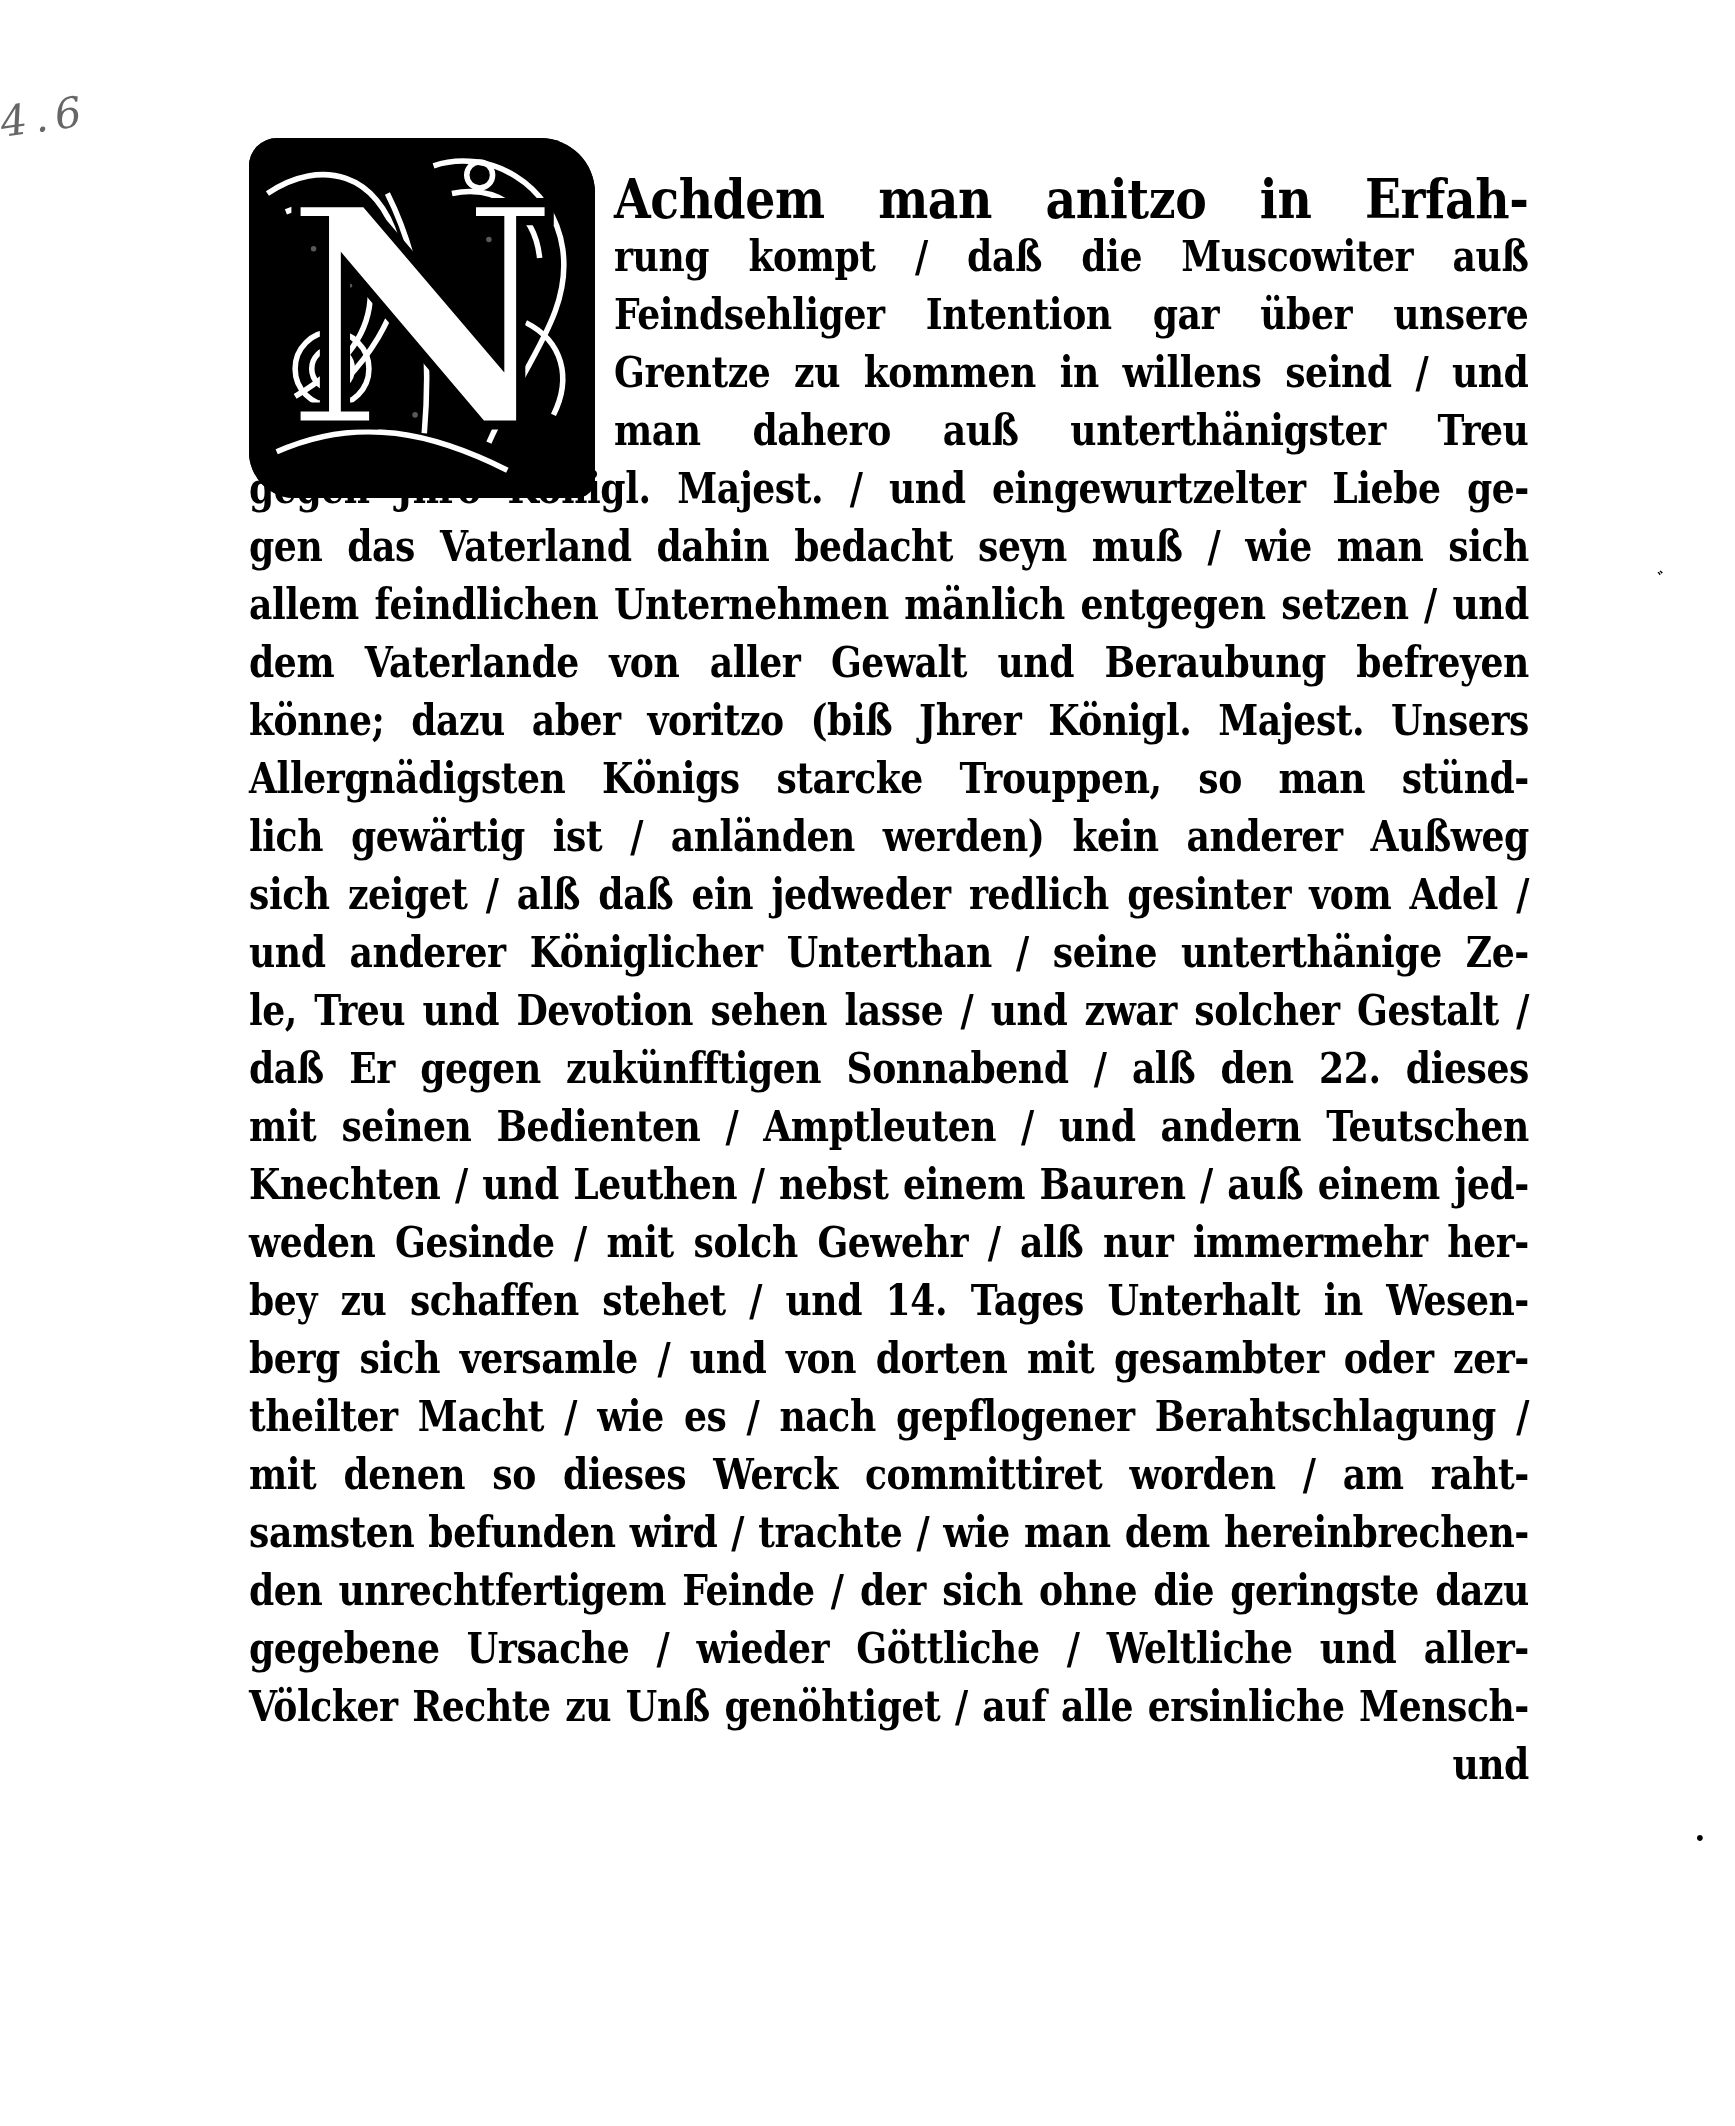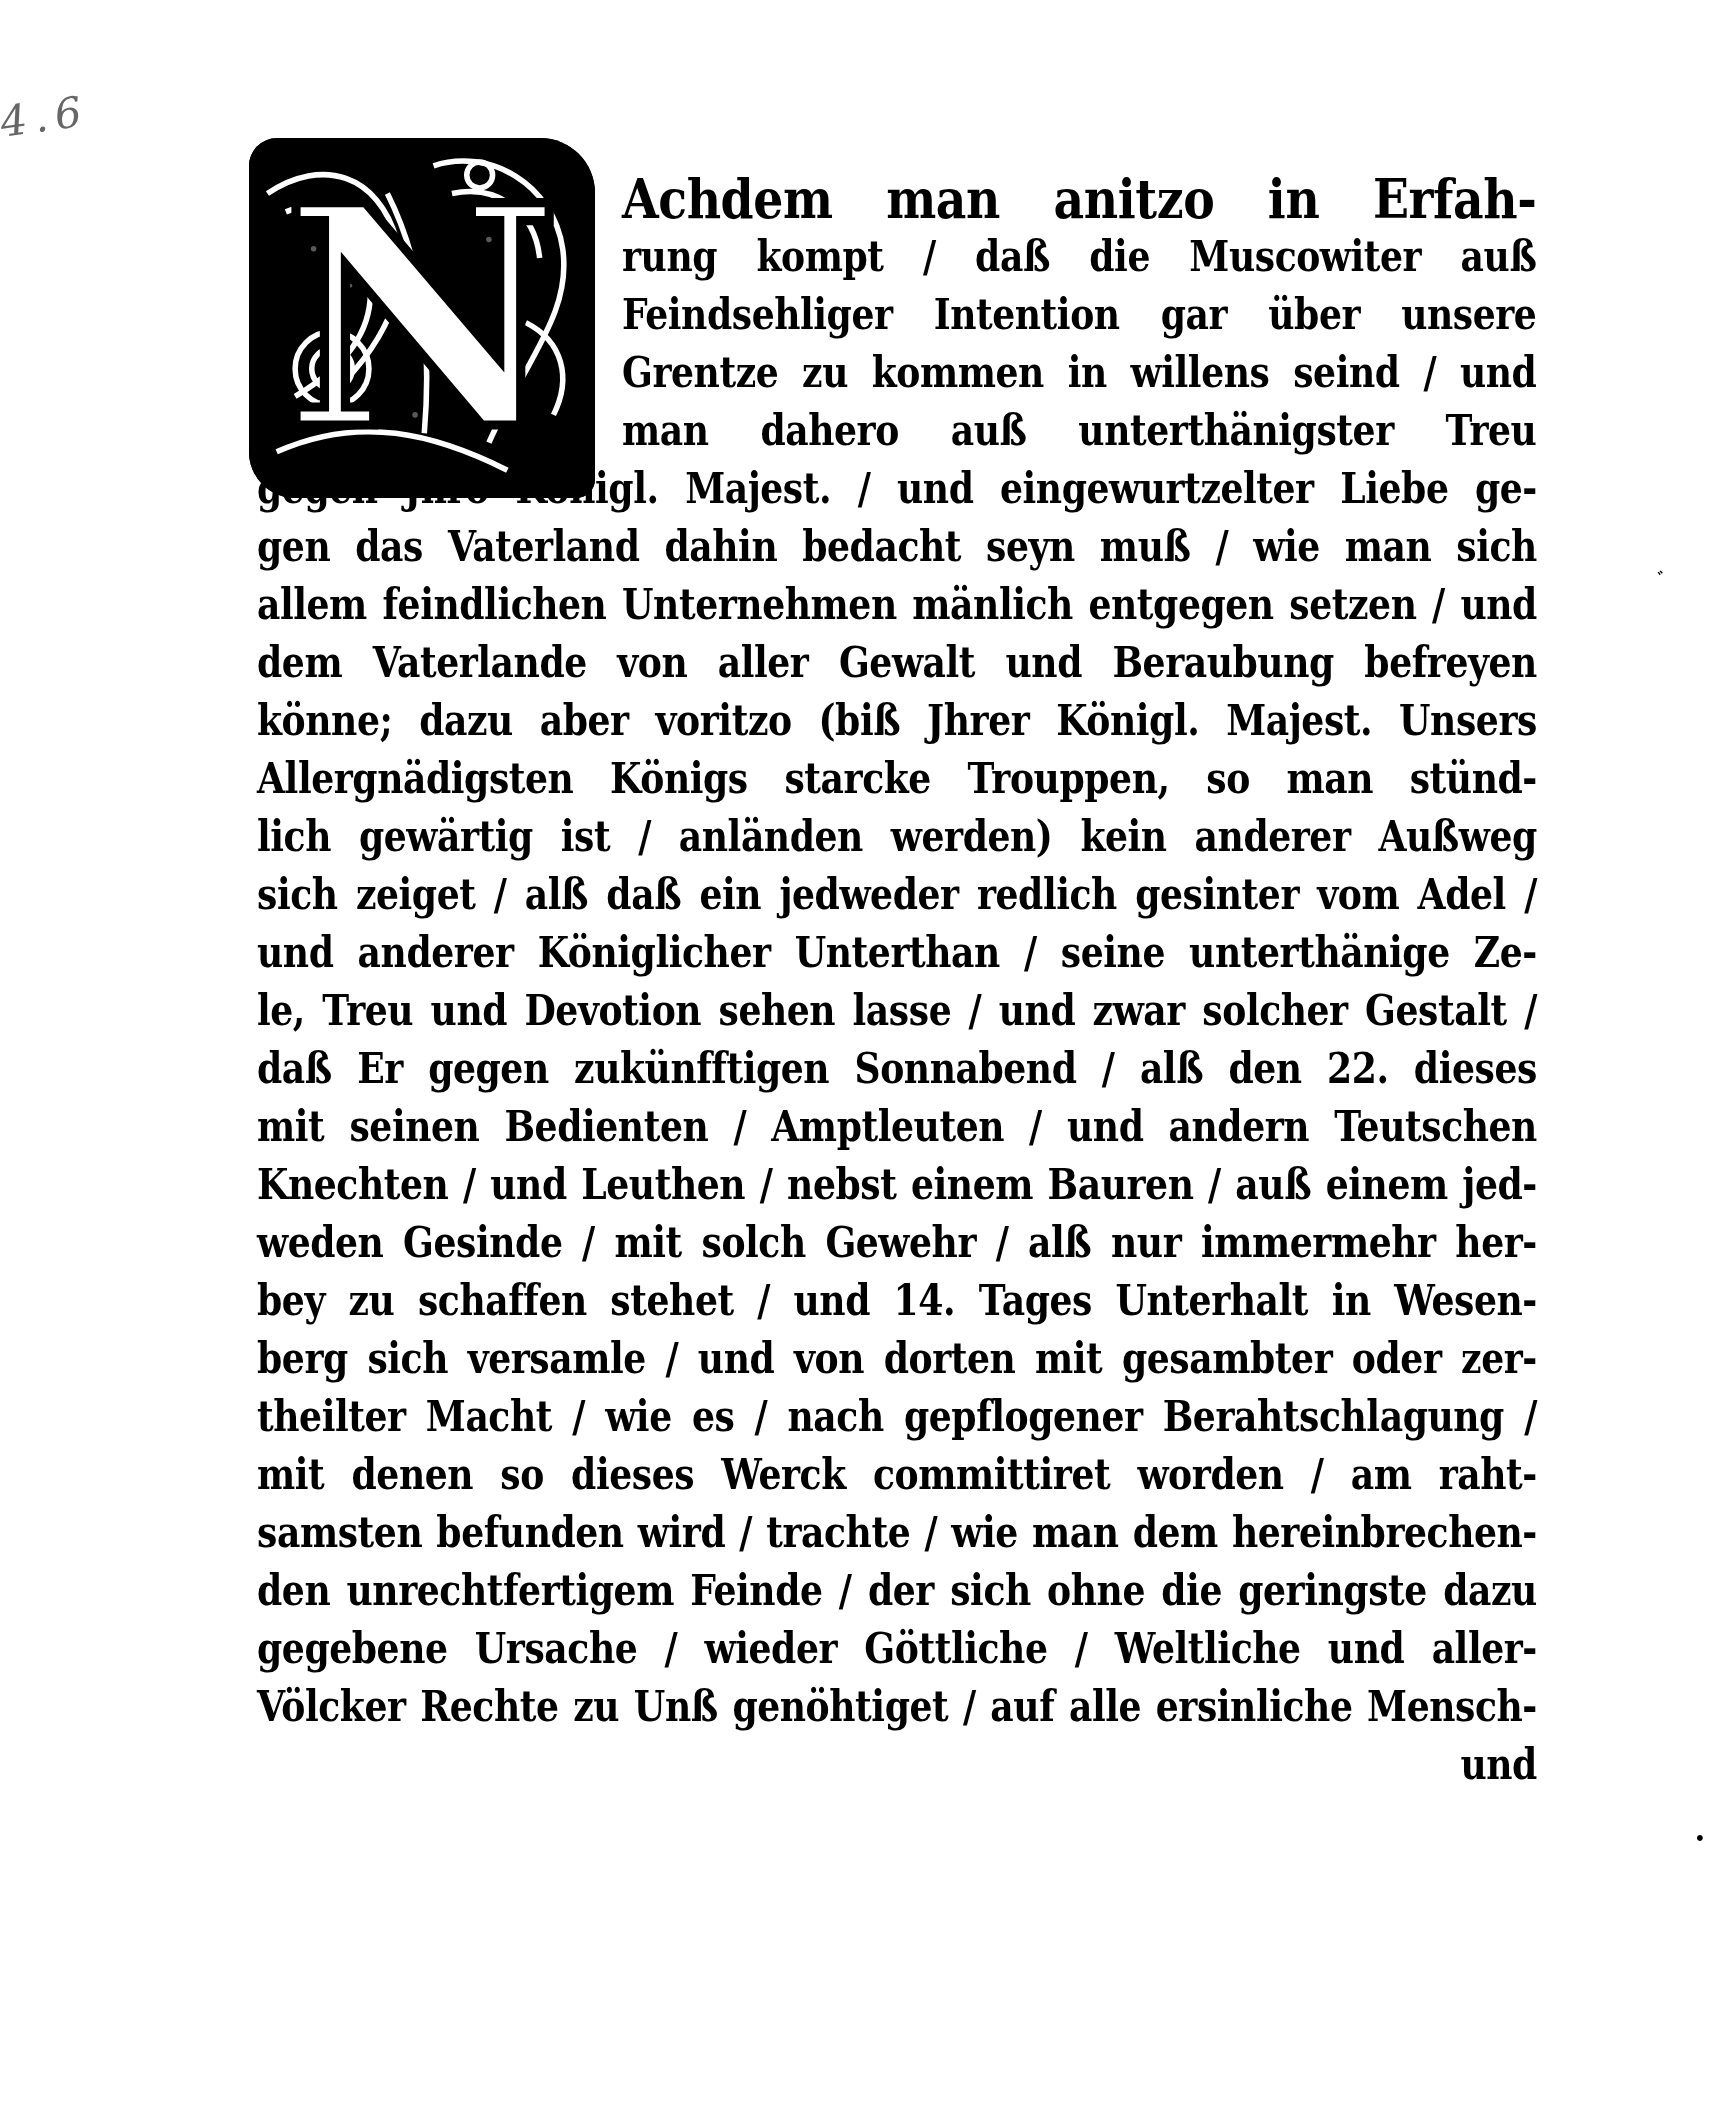--- a/index.html
+++ b/index.html
@@ -9,21 +9,21 @@
                  font-style:italic; letter-spacing:7.4px; opacity:.75; transform:rotate(-8deg); }
   .speck { position:absolute; font-size:20px; color:#000; }
   .page { position:absolute; left:249px; top:138px; width:1283px; }
   .dropcap { position:absolute; left:0; top:0; width:346px; height:360px;
              border-radius:28px 55px 18.5px 46px; background:#000; overflow:hidden; }
   .dropcap svg { width:100%; height:100%; display:block; }
   .dropcap-letter { position:absolute; left:0; top:0; width:100%; height:100%;
                     display:flex; align-items:center; justify-content:center;
                     font-family:"DejaVu Serif", serif; font-weight:bold; font-size:305px;
                     color:#fff; -webkit-text-stroke:9.2px #000; }
-  .lines { position:absolute; left:8px; top:32px; width:1283px; }
+  .lines { position:absolute; left:0; top:32px; width:1283px; }
   .line { display:block; height:58px; line-height:58px; font-size:42px;
           white-space:nowrap; text-align:justify; text-align-last:justify;
           font-family:"DejaVu Serif", serif; font-weight:bold; letter-spacing:-0.5px;
           transform:scaleX(0.86); transform-origin:left center; width:116%; }
   .line.indent { margin-left:365px; width:calc(116% - 425px); }
   .line.first { font-size:55px; }
   .line.last { text-align:right; text-align-last:right; }
 </style>
 </head>
 <body>

